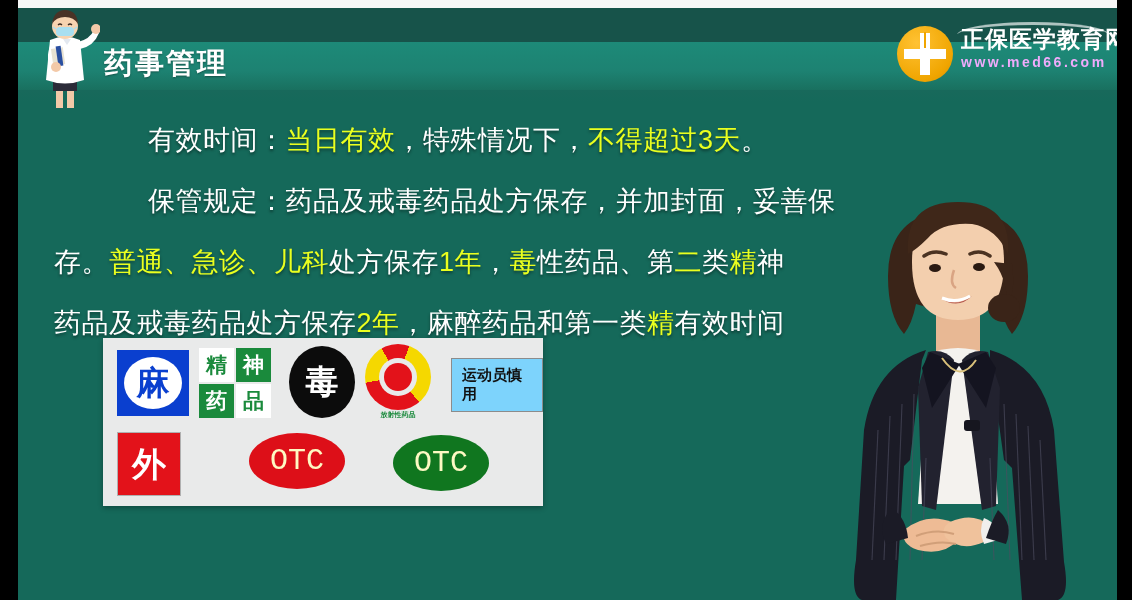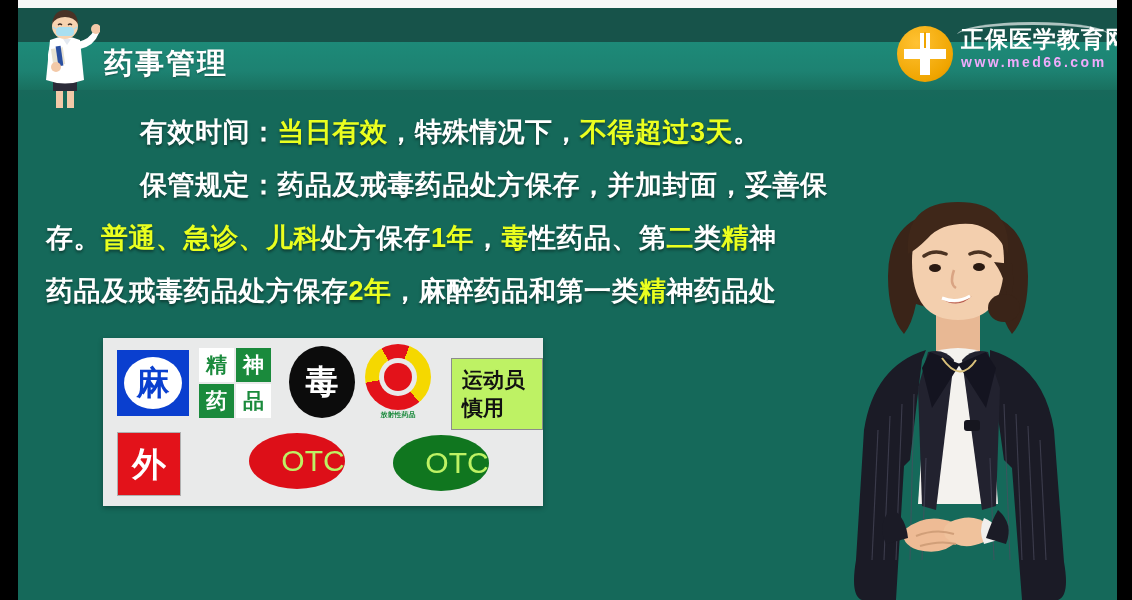--- a/index.html
+++ b/index.html
@@ -33,21 +33,21 @@
                 white-space:nowrap;}
   .logo .lurl{font-size:14px;font-weight:bold;color:#f0abfc;letter-spacing:2.5px;line-height:20px;white-space:nowrap;}
   .logo .swoosh{position:absolute;left:60px;top:0px;width:152px;height:12px;overflow:hidden;}
   .logo .swoosh i{display:block;width:152px;height:26px;border-radius:50%;
                   border-top:3px solid rgba(255,255,255,.65);box-sizing:border-box;}
 
   
   .body-text{position:absolute;left:20px;top:94px;width:820px;color:#ffffff;
              font-size:27px;line-height:45px;letter-spacing:.5px;
              text-shadow:0 2px 3px rgba(0,0,0,.45);}
-  .body-text p{margin:8px;font-weight:bold;}
+  .body-text p{margin:16px;}
   .ind{padding-left:94px;}
   .hi{color:#eaff1f;}
 
   
   .panel{position:absolute;left:85px;top:330px;width:440px;height:168px;background:#e9eaea;
          box-shadow:0 2px 5px rgba(0,0,0,.3);}
   .sym{position:absolute;}
 
   .ma-box{left:14px;top:12px;width:72px;height:66px;background:#0a3fcf;}
   .ma-box .circ{position:absolute;left:50%;top:50%;transform:translate(-50%,-50%);
@@ -72,30 +72,30 @@
         #e3121a 0deg 50deg, #f5d800 50deg 70deg,
         #f5d800 70deg 170deg, #e3121a 170deg 190deg,
         #e3121a 190deg 290deg, #f5d800 290deg 310deg,
         #f5d800 310deg 360deg);}
   .rad .hole{position:absolute;left:50%;top:50%;transform:translate(-50%,-50%);
              width:28px;height:28px;border-radius:50%;background:#e3121a;
              box-shadow:0 0 0 5px #e9eaea;}
   .rad .cap{position:absolute;left:-7px;top:66px;width:80px;text-align:center;
             font-size:7px;font-weight:bold;color:#1a8a3c;}
 
-  .athlete{left:348px;top:20px;padding:7px 10px;border:1px solid #8c8c8c;background:#bef264;
-           font-size:21px;font-weight:bold;color:#111;}
+  .athlete{left:348px;top:20px;padding:7px 10px;border:1px solid #8c8c8c;background:#7dd3fc;
+           font-size:15px;font-weight:bold;color:#111;}
 
   .wai{left:14px;top:94px;width:62px;height:62px;background:#e3121a;border:1px solid #b0b0b0;}
   .wai span{position:absolute;left:0;top:0;width:62px;height:62px;line-height:62px;text-align:center;
             font-size:34px;font-weight:bold;color:#ffffff;}
 
   .otc{position:absolute;width:96px;height:56px;border-radius:50%;}
-  .otc span{position:absolute;left:16px;top:0;width:96px;height:56px;line-height:56px;text-align:center;
-            font-family:Liberation Sans, sans-serif;font-size:30px;color:#bef264;}
+  .otc span{position:absolute;left:0;top:0;width:96px;height:56px;line-height:56px;text-align:center;
+            font-family:Liberation Mono, monospace;font-size:30px;color:#fef9c3;}
   .otc-red{left:146px;top:95px;background:#dd0f18;}
   .otc-green{left:290px;top:97px;background:#10761f;}
 
   
   .presenter{position:absolute;left:790px;top:150px;width:300px;height:442px;}
   .presenter svg{display:block;}
 
   .rightblack{position:absolute;right:0;top:0;width:15px;height:600px;background:#000;}
   .leftblack{position:absolute;left:0;top:0;width:18px;height:600px;background:#000;}
 </style>
@@ -161,21 +161,21 @@
       <p class="ind">
         <span>有效时间：</span><span class="hi">当日有效</span><span>，特殊情况下，</span><span class="hi">不得超过3天</span><span>。</span>
       </p>
       <p class="ind">
         <span>保管规定：药品及戒毒药品处方保存，并加封面，妥善保</span>
       </p>
       <p>
         <span>存。</span><span class="hi">普通、急诊、儿科</span><span>处方保存</span><span class="hi">1年</span><span>，</span><span class="hi">毒</span><span>性药品、第</span><span class="hi">二</span><span>类</span><span class="hi">精</span><span>神</span>
       </p>
       <p>
-        <span>药品及戒毒药品处方保存</span><span class="hi">2年</span><span>，麻醉药品和第一类</span><span class="hi">精</span><span>神药品处</span>
+        <span>药品及戒毒药品处方保存</span><span class="hi">2年</span><span>，麻醉药品和第一类</span><span class="hi">精</span><span>有效时间</span>
       </p>
     </div>
 
     <div class="panel">
 
       <div class="sym ma-box">
         <div class="circ"></div>
         <div class="ch">麻</div>
       </div>
 

